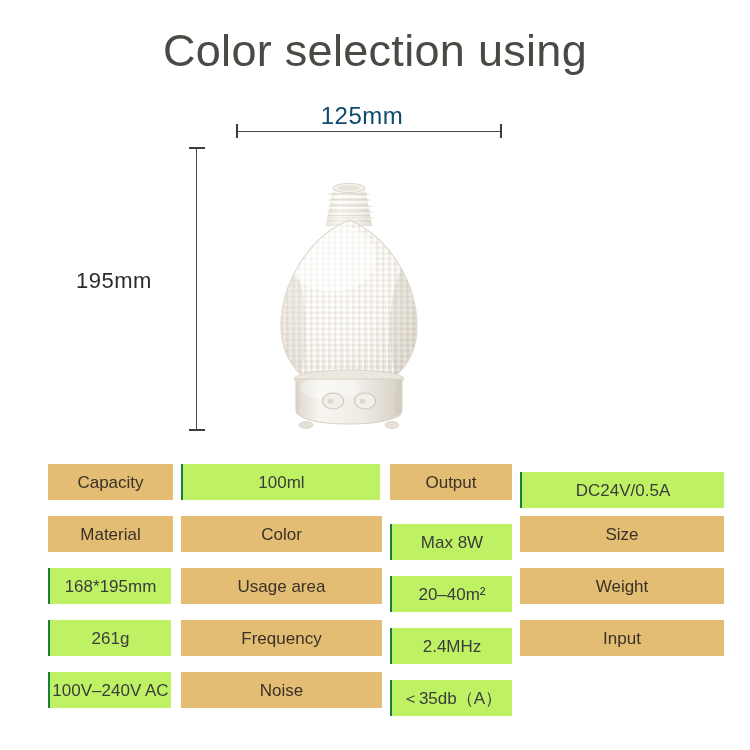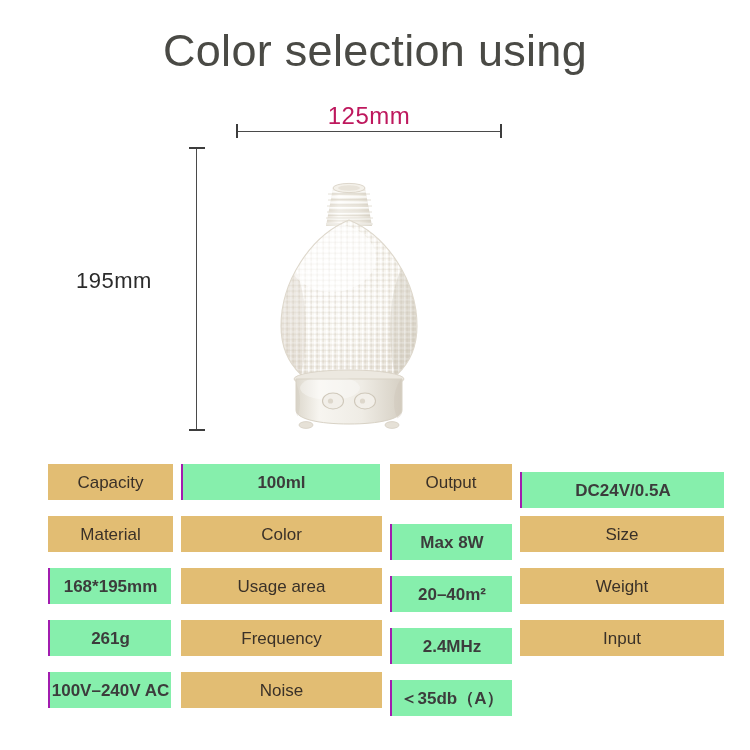--- a/index.html
+++ b/index.html
@@ -35,26 +35,26 @@
     position: absolute;
     top: 0;
     left: 0;
     width: 750px;
     height: 455px;
   }
 
   
   .dim-h-label {
     position: absolute;
-    left: 236px;
+    left: 229px;
     top: 102px;
     width: 266px;
     text-align: center;
     font-size: 24px;
-    color: #be185d;
+    color: #0c4a6e;
     letter-spacing: 0.5px;
   }
   .dim-h-line {
     position: absolute;
     left: 236px;
     top: 131px;
     width: 266px;
     height: 1px;
     background: #4a4a4a;
   }
@@ -127,25 +127,24 @@
     font-size: 17px;
     line-height: 1;
     box-sizing: border-box;
   }
   .cell.label {
     background: #e2bd73;
     color: #3a3128;
     font-weight: 400;
   }
   .cell.value {
-    background: #86efac;
+    background: #bef264;
     color: #3c3c3c;
-    border-left: 2px solid #a21caf;
+    border-left: 2px solid #15803d;
     border-right: 2px solid #ffffff;
-    font-weight: bold;
   }
   .cell.value.last {
     border-right: none;
     margin-top: 8px;
   }
 </style>
 </head>
 <body>
 
 <div class="page-title">Color selection using</div>

